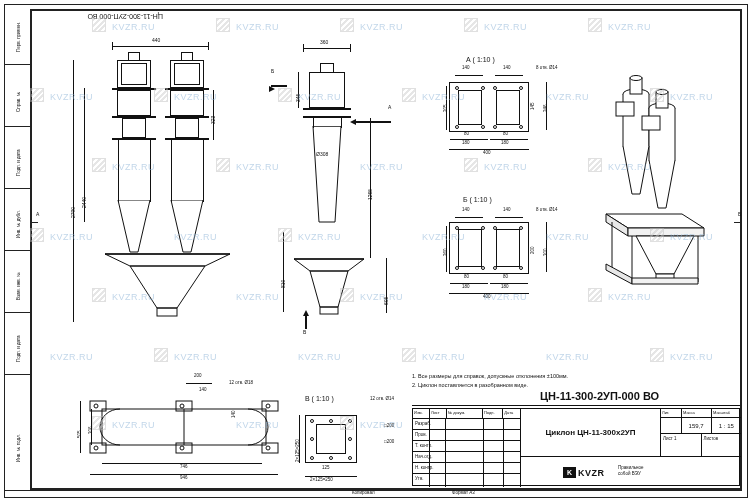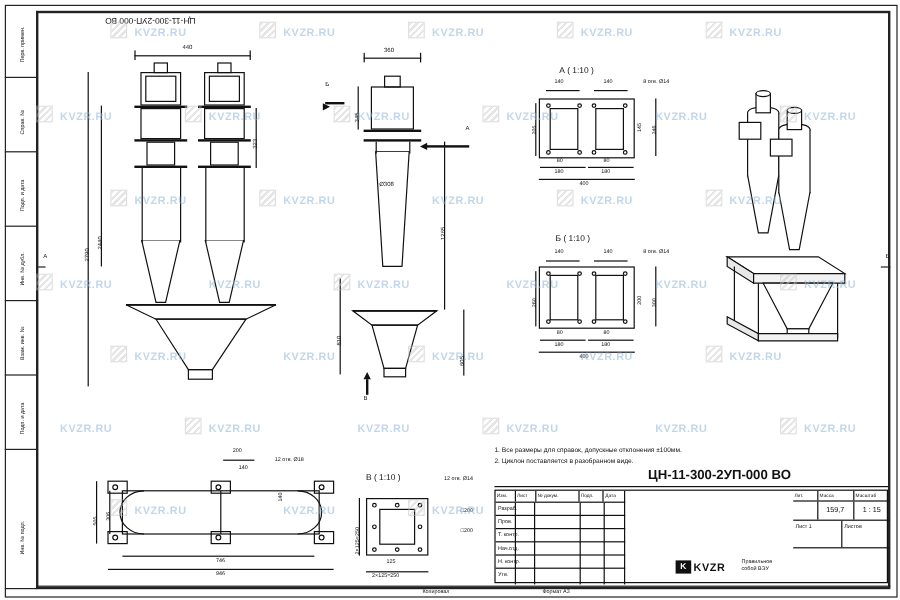--- a/index.html
+++ b/index.html
@@ -7,21 +7,21 @@
   #sheet{position:relative;width:750px;height:500px;background:#ffffff;}
   .frame-outer{position:absolute;left:4px;top:4px;width:742px;height:492px;border:1px solid #222;}
   .frame-inner{position:absolute;left:30px;top:9px;width:712px;height:482px;border:2px solid #222;box-sizing:border-box;}
   .hline{position:absolute;background:#222;}
   .txt{position:absolute;font-size:6px;line-height:1;white-space:nowrap;}
   .txt.sm{font-size:5px;}
   .txt.xs{font-size:4.5px;}
   .txt.md{font-size:7px;}
   .rot90{transform-origin:0 0;transform:rotate(-90deg);}
   .rot180{transform-origin:50% 50%;transform:rotate(180deg);}
-  .wm{position:absolute;color:#8fb5d8;opacity:.55;font-size:9px;font-weight:bold;letter-spacing:.5px;pointer-events:none;}
+  .wm{position:absolute;color:#8fb5d8;opacity:.55;font-size:9px;font-weight:normal;letter-spacing:.5px;pointer-events:none;}
   .wmlogo{position:absolute;opacity:.45;pointer-events:none;}
   .wmlogo span{display:block;width:12px;height:12px;background:
      repeating-linear-gradient(135deg,#c8c8c8 0 2px,transparent 2px 4px);border:1px solid #bbb;}
   
   .leftcol{position:absolute;left:4px;top:9px;width:26px;height:482px;border-right:1px solid #222;}
   .leftcell{position:absolute;left:0;width:26px;border-bottom:1px solid #222;box-sizing:border-box;}
   .leftlabel{position:absolute;font-size:4.5px;white-space:nowrap;transform-origin:0 0;transform:rotate(-90deg);}
   
   .ln{position:absolute;background:#111;}
   .rectb{position:absolute;border:1px solid #111;box-sizing:border-box;}
@@ -347,20 +347,23 @@
       <div style="position:absolute;left:0;top:32px;width:108px;height:11px;border-bottom:1px solid #111;box-sizing:border-box;font-size:4.5px;padding:2px;">Т. контр.</div>
       <div style="position:absolute;left:0;top:43px;width:108px;height:11px;border-bottom:1px solid #111;box-sizing:border-box;font-size:4.5px;padding:2px;">Нач.отд.</div>
       <div style="position:absolute;left:0;top:54px;width:108px;height:11px;border-bottom:1px solid #111;box-sizing:border-box;font-size:4.5px;padding:2px;">Н. контр.</div>
       <div style="position:absolute;left:0;top:65px;width:108px;height:13px;box-sizing:border-box;font-size:4.5px;padding:2px;">Утв.</div>
       <div style="position:absolute;left:16px;top:10px;width:1px;height:68px;background:#111;"></div>
       <div style="position:absolute;left:32px;top:10px;width:1px;height:68px;background:#111;"></div>
       <div style="position:absolute;left:70px;top:10px;width:1px;height:68px;background:#111;"></div>
       <div style="position:absolute;left:90px;top:10px;width:1px;height:68px;background:#111;"></div>
     </div>
 
+    <div style="position:absolute;left:108px;top:0;width:140px;height:48px;border-right:1px solid #111;border-bottom:1px solid #111;box-sizing:border-box;display:flex;align-items:center;justify-content:center;">
+      <span style="font-size:8px;font-weight:bold;">Циклон ЦН-11-300х2УП</span>
+    </div>
 
     <div style="position:absolute;left:248px;top:0;width:80px;height:9px;border-bottom:1px solid #111;box-sizing:border-box;display:flex;font-size:4px;">
       <div style="width:20px;border-right:1px solid #111;padding:1px;">Лит.</div>
       <div style="width:30px;border-right:1px solid #111;padding:1px;">Масса</div>
       <div style="width:30px;padding:1px;">Масштаб</div>
     </div>
     <div style="position:absolute;left:248px;top:9px;width:80px;height:16px;border-bottom:1px solid #111;box-sizing:border-box;display:flex;font-size:6px;">
       <div style="width:20px;border-right:1px solid #111;"></div>
       <div style="width:30px;border-right:1px solid #111;display:flex;align-items:center;justify-content:center;">159,7</div>
       <div style="width:30px;display:flex;align-items:center;justify-content:center;">1 : 15</div>

